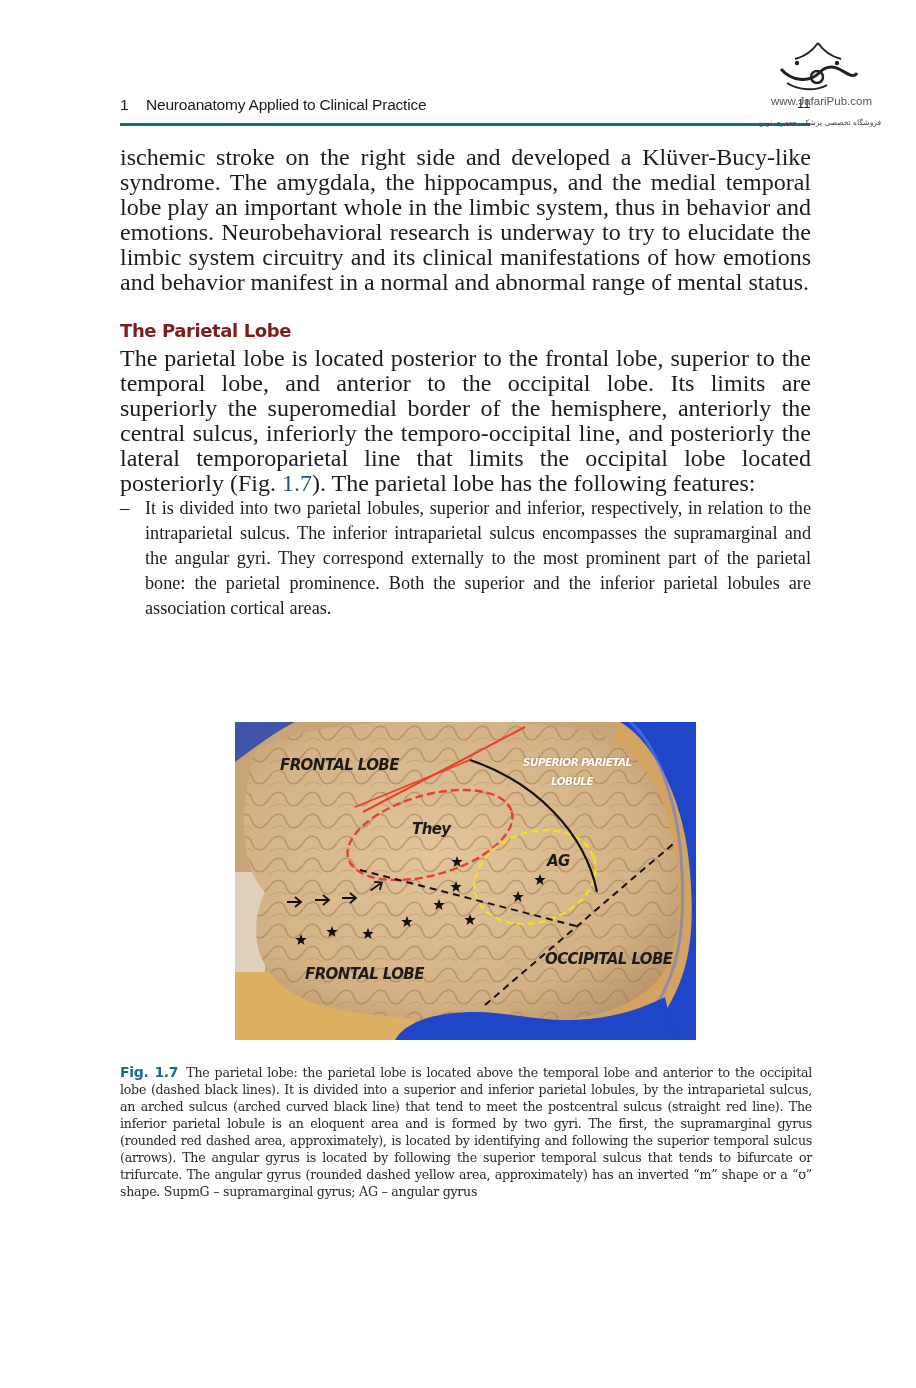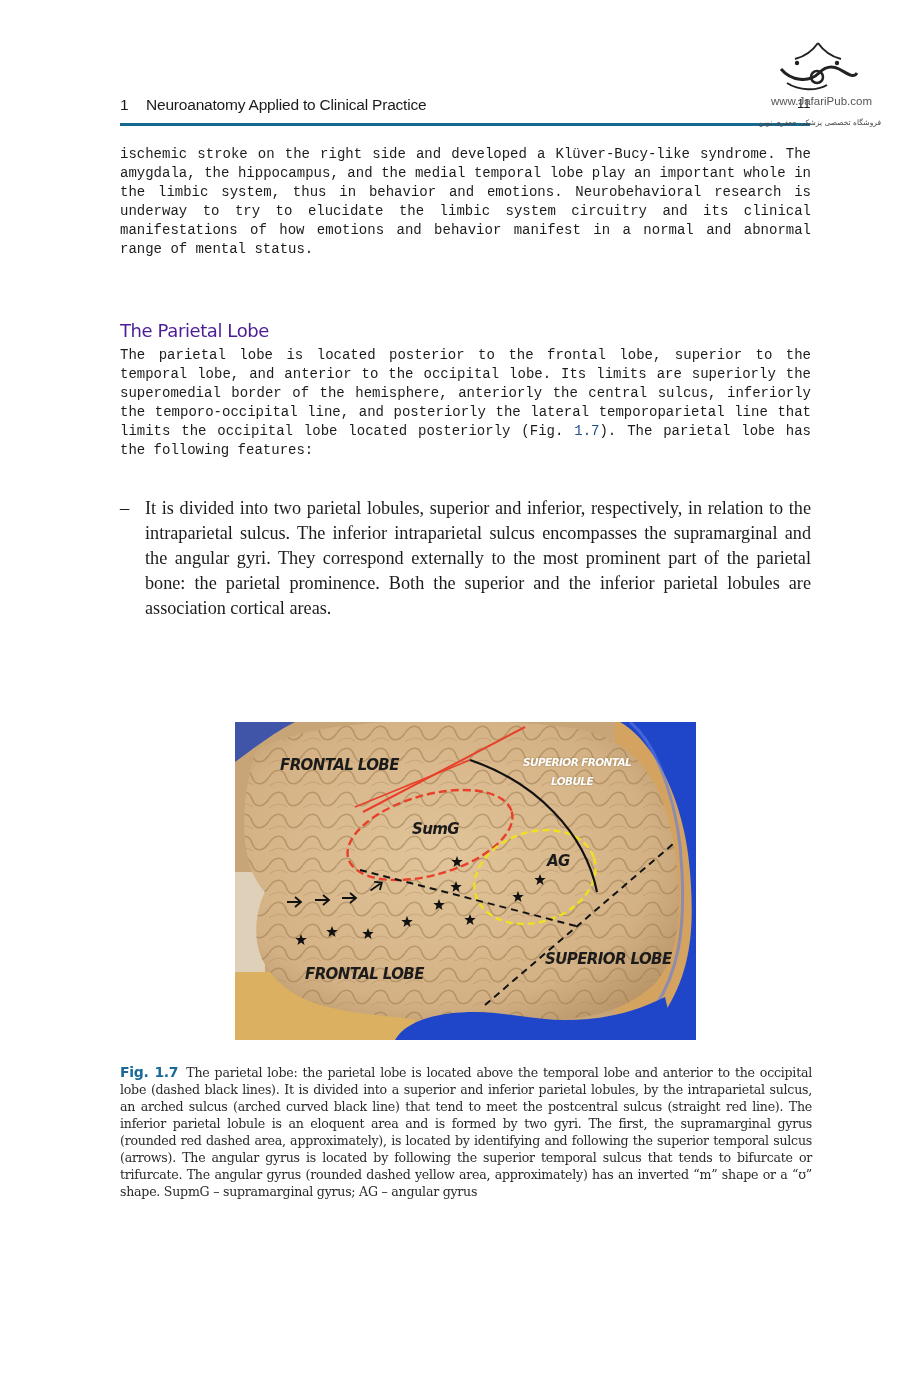--- a/index.html
+++ b/index.html
@@ -12,23 +12,23 @@
     .page-number { position: absolute; left: 789px; top: 71px; font-family: "Liberation Sans", sans-serif; font-size: 13px; color: #1a1a1a; }
     .head-rule { position: absolute; left: 112px; top: 98px; width: 690px; height: 3px; background: #17698f; }
 
     
     .watermark { position: absolute; left: 745px; top: 14px; width: 140px; height: 96px; }
     .watermark .wm-url { position: absolute; left: 18px; top: 56px; font-family: "Liberation Sans", sans-serif; font-size: 11.5px; color: #555; }
     .watermark .wm-sub { position: absolute; left: 0; top: 79px; font-family: "DejaVu Sans", sans-serif; font-size: 7.5px; color: #444; white-space: nowrap; direction: rtl; width: 128px; text-align: right; }
     .watermark svg { position: absolute; left: 20px; top: 0; }
 
     
-    .body-text { position: absolute; left: 112px; width: 691px; font-family: Liberation Mono, monospace; font-size: 14px; line-height: 19px; text-align: justify; color: #1c1c1c; }
+    .body-text { position: absolute; left: 112px; width: 691px; font-family: Liberation Serif, serif; font-size: 24px; line-height: 25px; text-align: justify; color: #1c1c1c; }
     .p1 { top: 120px; }
-    .section-heading { position: absolute; left: 112px; top: 295px; font-family: "DejaVu Sans", sans-serif; font-weight: normal; font-size: 18px; letter-spacing: -0.4px; color: #4c1d95; }
+    .section-heading { position: absolute; left: 112px; top: 295px; font-family: "DejaVu Sans", sans-serif; font-weight: bold; font-size: 18px; letter-spacing: -0.4px; color: #7f1d1d; }
     .p2 { top: 321px; }
     .fig-ref { color: #1f4f8f; }
 
     .bullets { position: absolute; left: 112px; top: 471px; width: 691px; margin: 0; padding: 0; list-style: none; font-family: "Liberation Serif", serif; font-size: 18.2px; line-height: 25px; color: #1c1c1c; }
     .bullets li { position: relative; padding-left: 25px; text-align: justify; }
     .bullets li .dash { position: absolute; left: 0; top: 0; }
 
     
     .figure { position: absolute; left: 227px; top: 697px; width: 461px; height: 318px; overflow: hidden; background: #d2b389; }
     .figure svg { display: block; }
@@ -137,25 +137,25 @@
           <polygon points="204.0,177.0 205.5,181.0 209.7,181.1 206.4,183.8 207.5,187.9 204.0,185.5 200.5,187.9 201.6,183.8 198.3,181.1 202.5,181.0" fill="#111"></polygon>
           <polygon points="221.0,159.0 222.5,163.0 226.7,163.1 223.4,165.8 224.5,169.9 221.0,167.5 217.5,169.9 218.6,165.8 215.3,163.1 219.5,163.0" fill="#111"></polygon>
           <polygon points="235.0,192.0 236.5,196.0 240.7,196.1 237.4,198.8 238.5,202.9 235.0,200.5 231.5,202.9 232.6,198.8 229.3,196.1 233.5,196.0" fill="#111"></polygon>
           <polygon points="283.0,169.0 284.5,173.0 288.7,173.1 285.4,175.8 286.5,179.9 283.0,177.5 279.5,179.9 280.6,175.8 277.3,173.1 281.5,173.0" fill="#111"></polygon>
           <polygon points="305.0,152.0 306.5,156.0 310.7,156.1 307.4,158.8 308.5,162.9 305.0,160.5 301.5,162.9 302.6,158.8 299.3,156.1 303.5,156.0" fill="#111"></polygon>
           <polygon points="222.0,134.0 223.5,138.0 227.7,138.1 224.4,140.8 225.5,144.9 222.0,142.5 218.5,144.9 219.6,140.8 216.3,138.1 220.5,138.0" fill="#111"></polygon>
         </g>
     </svg>
 
     <div class="fig-label lbl-dark" style="left:45px; top:34px;">FRONTAL LOBE</div>
-    <div class="fig-label lbl-light" style="left:288px; top:34px;">SUPERIOR FRONTAL</div>
+    <div class="fig-label lbl-light" style="left:288px; top:34px;">SUPERIOR PARIETAL</div>
     <div class="fig-label lbl-light" style="left:316px; top:53px;">LOBULE</div>
-    <div class="fig-label lbl-big" style="left:177px; top:98px;">SumG</div>
+    <div class="fig-label lbl-big" style="left:177px; top:98px;">They</div>
     <div class="fig-label lbl-big" style="left:312px; top:130px;">AG</div>
     <div class="fig-label lbl-dark" style="left:70px; top:243px;">FRONTAL LOBE</div>
-    <div class="fig-label lbl-dark" style="left:310px; top:228px;">SUPERIOR LOBE</div>
+    <div class="fig-label lbl-dark" style="left:310px; top:228px;">OCCIPITAL LOBE</div>
   </div>
 
   <div class="caption">
     <span class="fig-tag">Fig. 1.7</span><span>The parietal lobe: the parietal lobe is located above the temporal lobe and anterior to the occipital lobe (dashed black lines). It is divided into a superior and inferior parietal lobules, by the intraparietal sulcus, an arched sulcus (arched curved black line) that tend to meet the postcentral sulcus (straight red line). The inferior parietal lobule is an eloquent area and is formed by two gyri. The first, the supramarginal gyrus (rounded red dashed area, approximately), is located by identifying and following the superior temporal sulcus (arrows). The angular gyrus is located by following the superior temporal sulcus that tends to bifurcate or trifurcate. The angular gyrus (rounded dashed yellow area, approximately) has an inverted “m” shape or a “ʊ” shape. SupmG – supramarginal gyrus; AG – angular gyrus</span>
   </div>
 
 </div>
 
 </body></html>

